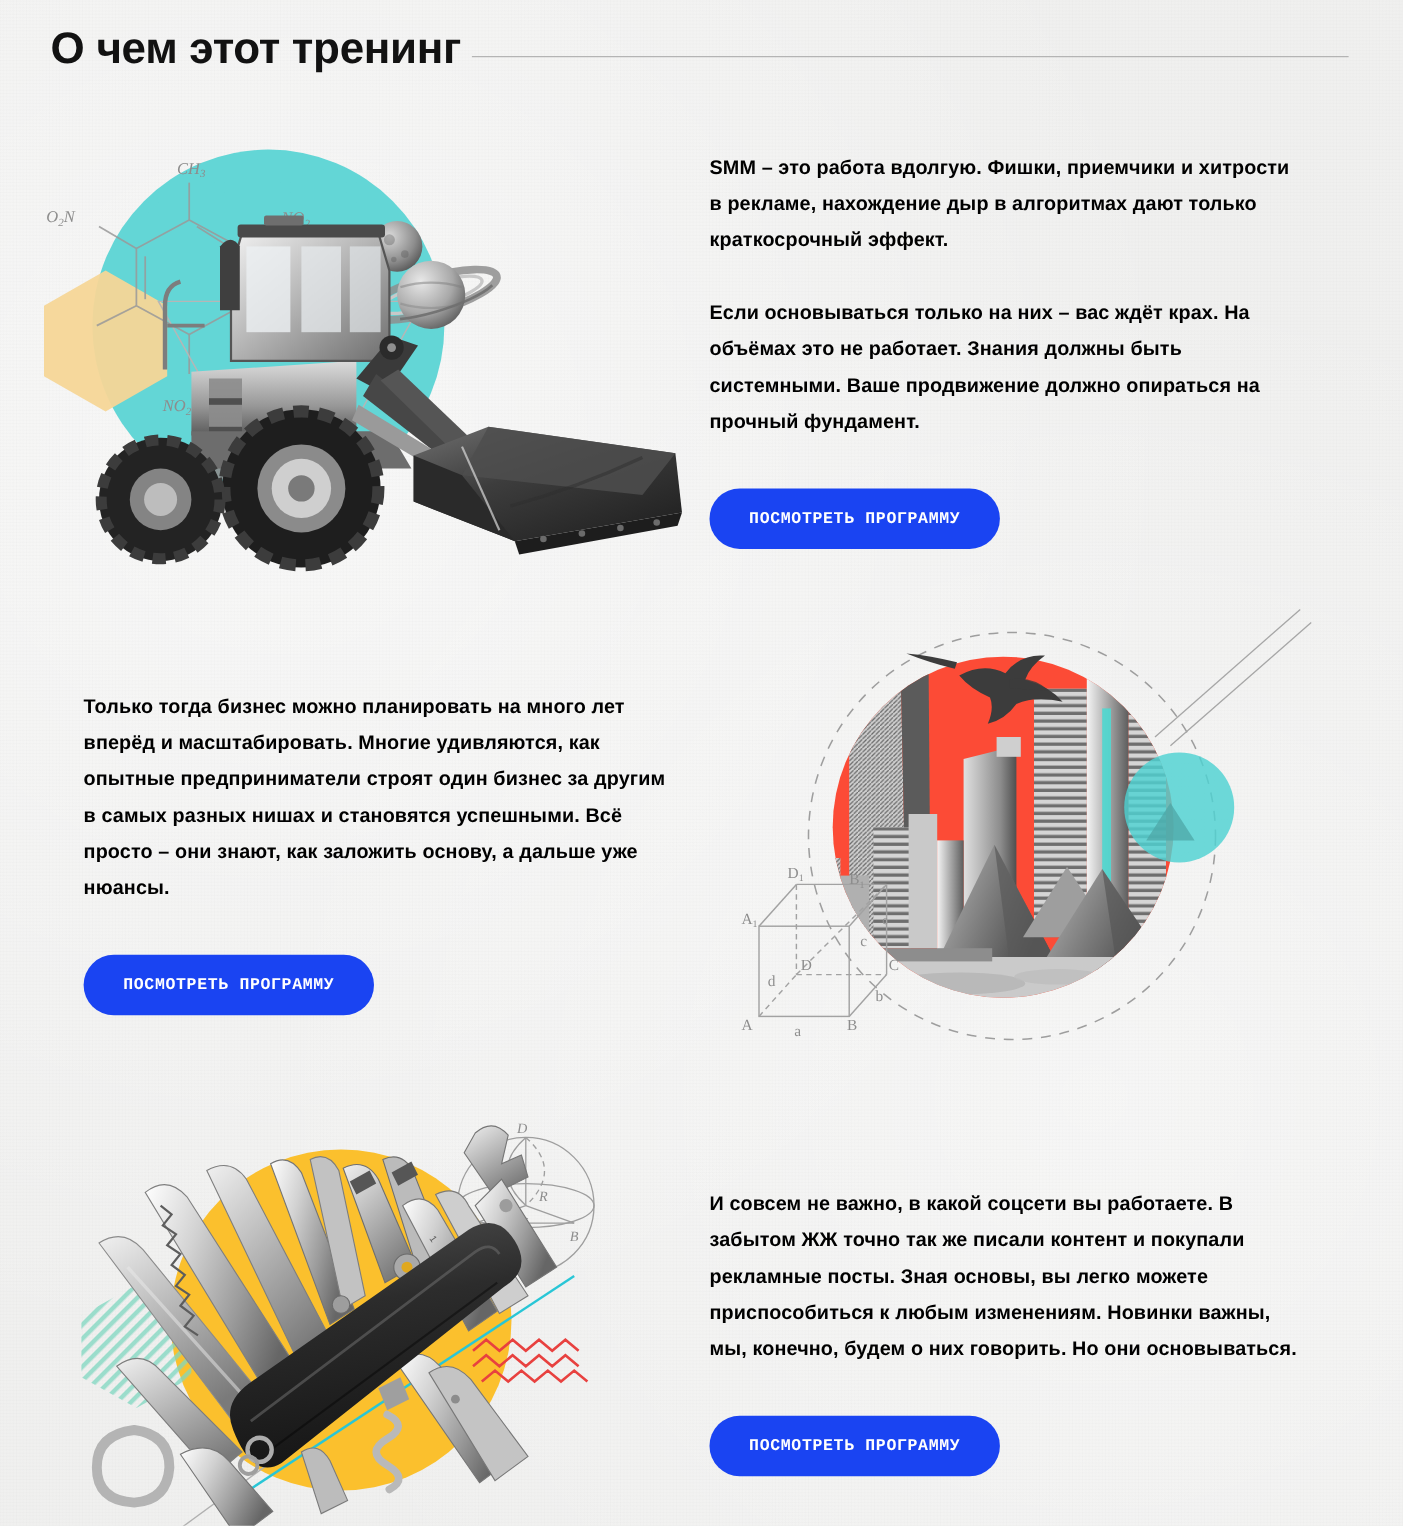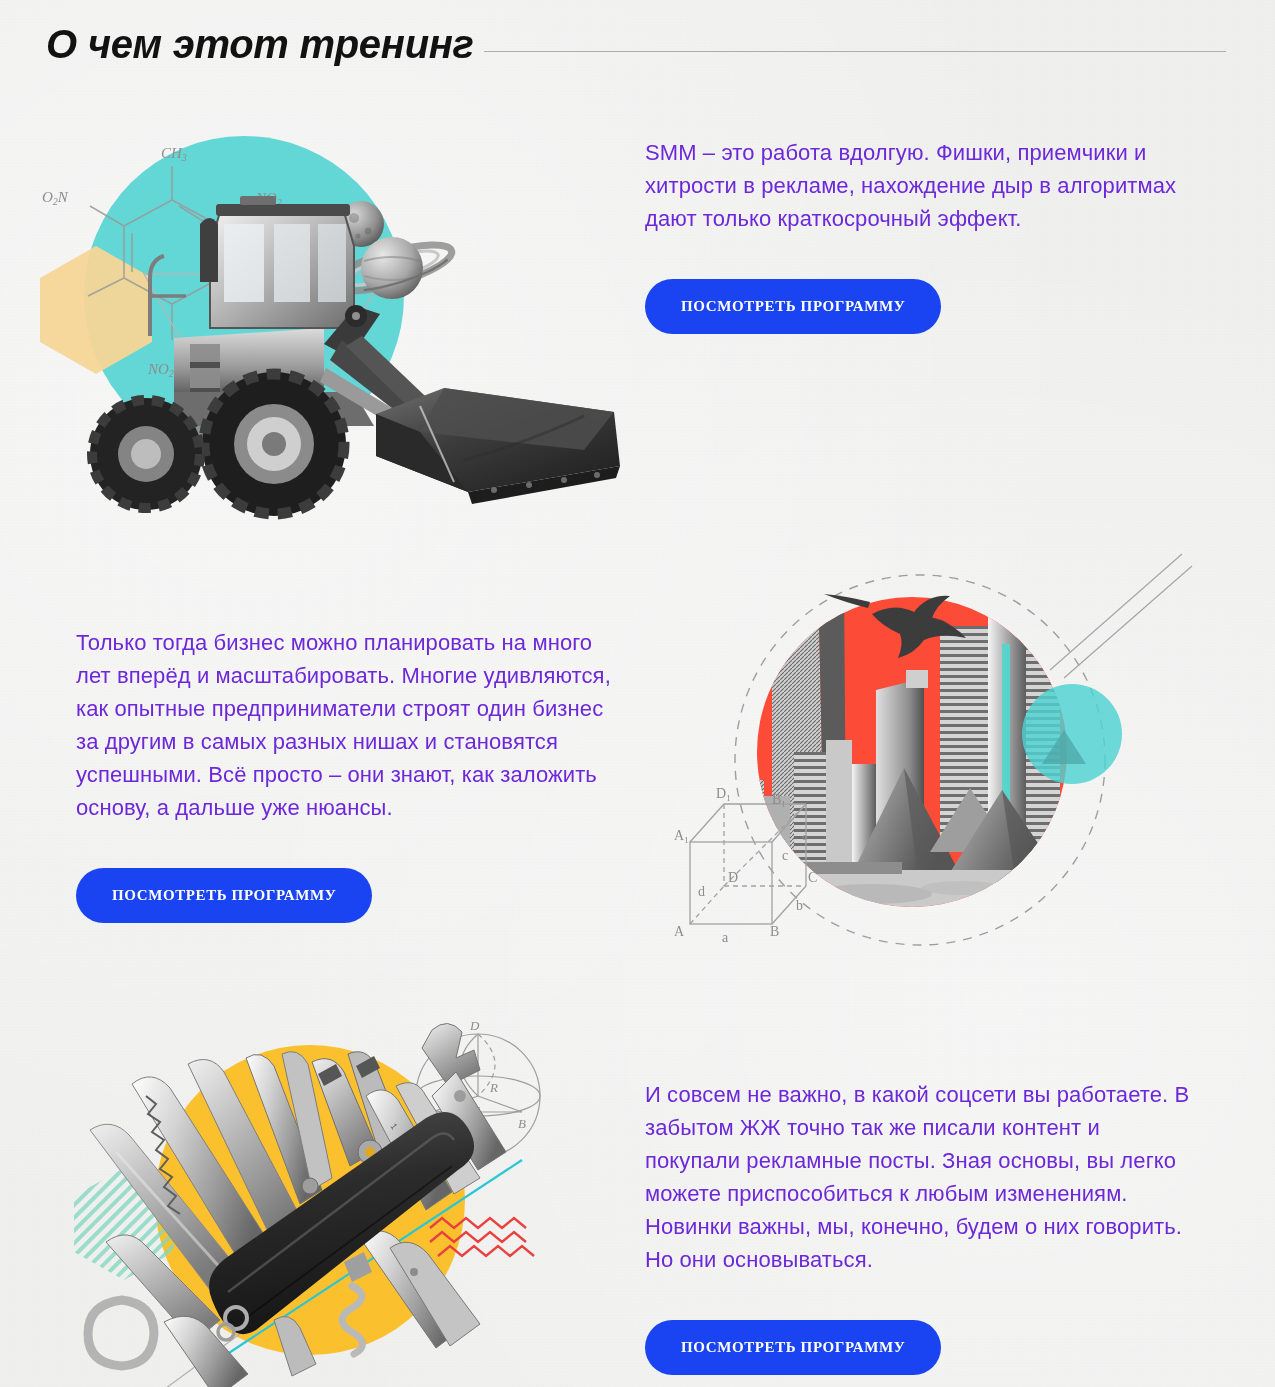--- a/index.html
+++ b/index.html
@@ -24,21 +24,20 @@
 
   
   .page-header {
     position: absolute;
     left: 46px;
     top: 14px;
     width: 1180px;
     height: 60px;
     display: flex;
     align-items: center;
-    font-style: italic;
   }
   .page-title {
     font-size: 40px;
     font-weight: bold;
     color: #121212;
     letter-spacing: -0.3px;
     white-space: nowrap;
     line-height: 1;
   }
   .header-rule {
@@ -46,37 +45,37 @@
     height: 1px;
     background: #adadad;
     margin-left: 10px;
     margin-top: 14px;
   }
 
   
   .block { position: absolute; }
 
   .para {
-    color: #6d28d9;
-    font-size: 22px;
+    color: #000000;
+    font-size: 18px;
     line-height: 33px;
-    font-weight: 400;
+    font-weight: 700;
     letter-spacing: 0.1px;
   }
   .para + .para { margin-top: 33px; }
 
   .cta-button {
     display: inline-flex;
     align-items: center;
     justify-content: center;
     background: #1a44f2;
     color: #ffffff;
     border: none;
     border-radius: 40px;
-    font-family: Liberation Serif, serif;
+    font-family: Liberation Mono, monospace;
     font-size: 15px;
     font-weight: bold;
     letter-spacing: 0.6px;
     cursor: pointer;
     height: 55px;
     padding: 0 36px;
     white-space: nowrap;
   }
 
   
@@ -228,20 +227,21 @@
           <circle cx="573" cy="379" r="3"></circle>
       </g>
       <path d="M396,310 L430,386" stroke="#d8d8d8" stroke-width="2" fill="none" opacity="0.7"></path>
       <path d="M560,320 q-60,28 -120,44" stroke="#2e2e2e" stroke-width="3" fill="none" opacity="0.5"></path>
     </g>
   </svg>
 </div>
 
 <div class="block" id="text-block-1">
   <p class="para">SMM – это работа вдолгую. Фишки, приемчики и хитрости в рекламе, нахождение дыр в алгоритмах дают только краткосрочный эффект.</p>
+  <p class="para">Если основываться только на них – вас ждёт крах. На объёмах это не работает. Знания должны быть системными. Ваше продвижение должно опираться на прочный фундамент.</p>
   <div id="btn-wrap-1">
     <button class="cta-button">ПОСМОТРЕТЬ ПРОГРАММУ</button>
   </div>
 </div>
 
 <div class="block" id="text-block-2">
   <p class="para">Только тогда бизнес можно планировать на много лет вперёд и масштабировать. Многие удивляются, как опытные предприниматели строят один бизнес за другим в самых разных нишах и становятся успешными. Всё просто – они знают, как заложить основу, а дальше уже нюансы.</p>
   <div id="btn-wrap-2">
     <button class="cta-button">ПОСМОТРЕТЬ ПРОГРАММУ</button>
   </div>

